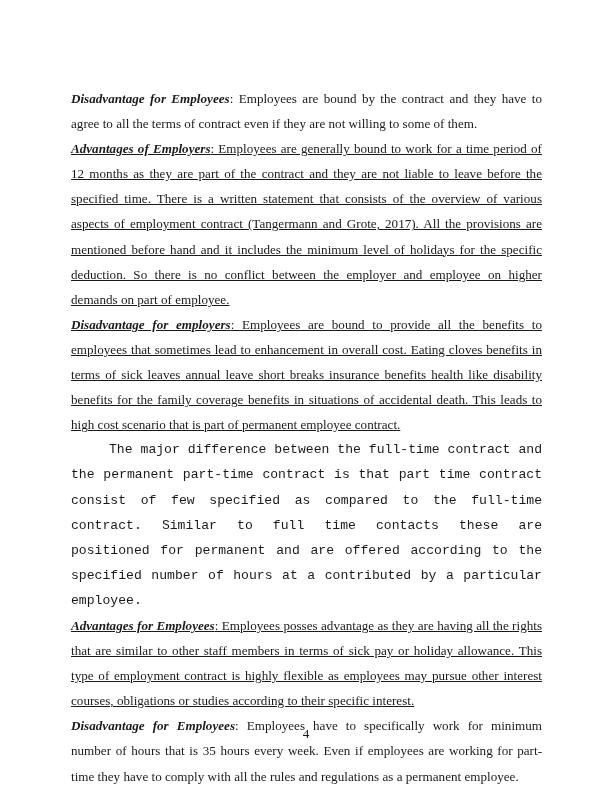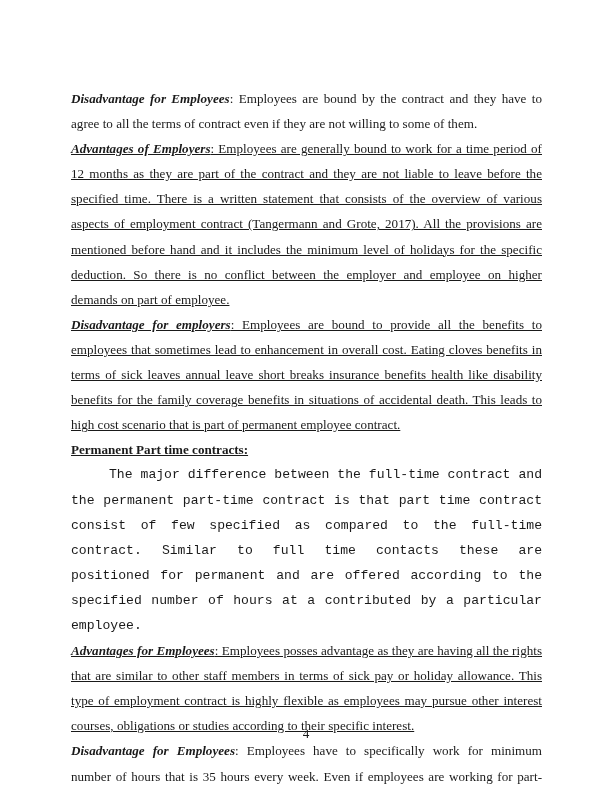--- a/index.html
+++ b/index.html
@@ -75,21 +75,20 @@
 
 <div class="page">
   <div class="content">
 
     <p class="para"><span class="lead-in">Disadvantage for Employees</span><span>: Employees are bound by the contract and they have to agree to all the terms of contract even if they are not willing to some of them.</span></p>
 
     <p class="para gap-para"><span class="lead-in">Advantages of Employers</span><span>:  Employees are generally bound to work for a time period of 12 months as they are part of the contract and they are not liable to leave before the specified time. There is a written statement that consists of the overview of various aspects of employment contract (Tangermann and Grote, 2017). All the provisions are mentioned before hand and it includes the minimum level of holidays for the specific deduction. So there is no conflict between the employer and employee on higher demands on part of employee.</span></p>
 
     <p class="para gap-para"><span class="lead-in">Disadvantage for employers</span><span>: Employees are bound to provide all the benefits to employees that sometimes lead to enhancement in overall cost. Eating cloves benefits in terms of sick leaves annual leave short breaks insurance benefits health like disability benefits for the family coverage benefits in situations of accidental death. This leads to high cost scenario that is part of permanent employee contract.</span></p>
 
-    <h2 class="section-heading gap-heading">Permanent Part time contracts:</h2>
 
     <p class="para indent">The major difference between the full-time contract and the permanent part-time contract is that part time contract consist of few specified as compared to the full-time contract. Similar to full time contacts these are positioned for permanent and are offered according to the specified number of hours at a contributed by a particular employee.</p>
 
     <p class="para gap-para"><span class="lead-in">Advantages for Employees</span><span>: Employees posses advantage as they are having all the rights that are similar to other staff members in terms of sick pay or holiday allowance. This type of employment contract is highly flexible as employees may pursue other interest courses, obligations or studies according to their specific interest.</span></p>
 
     <p class="para"><span class="lead-in">Disadvantage for Employees</span><span>: Employees have to specifically work for minimum number of hours that is 35 hours every week. Even if employees are working for part-time they have to comply with all the rules and regulations as a permanent employee.</span></p>
 
   </div>
 
   <div class="page-number">4</div>

